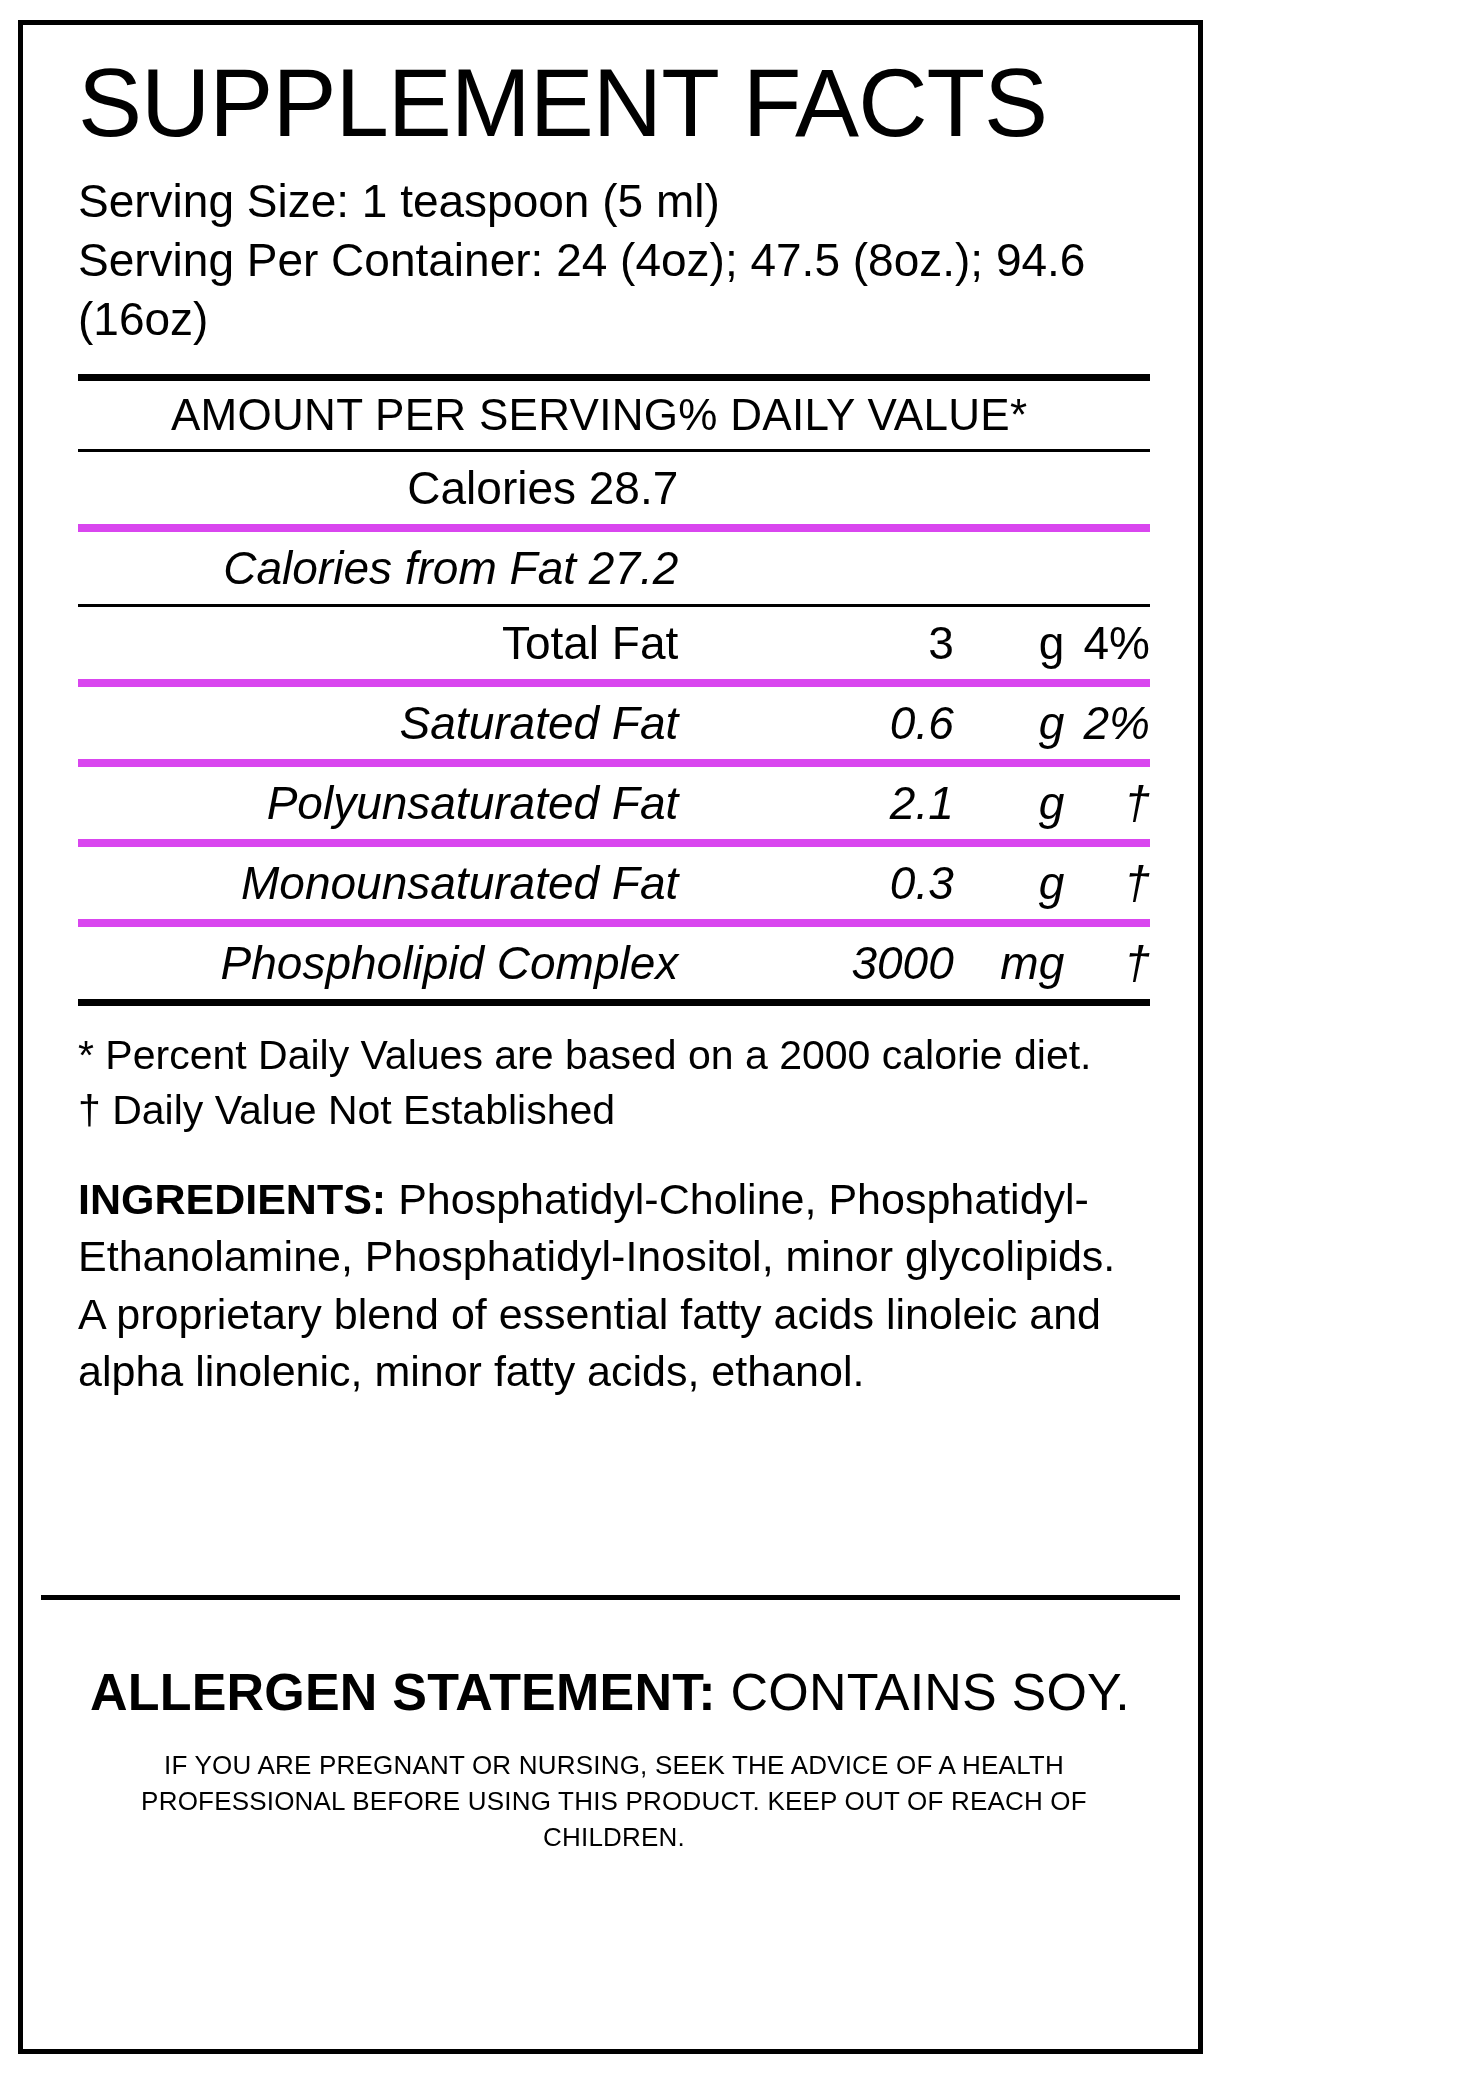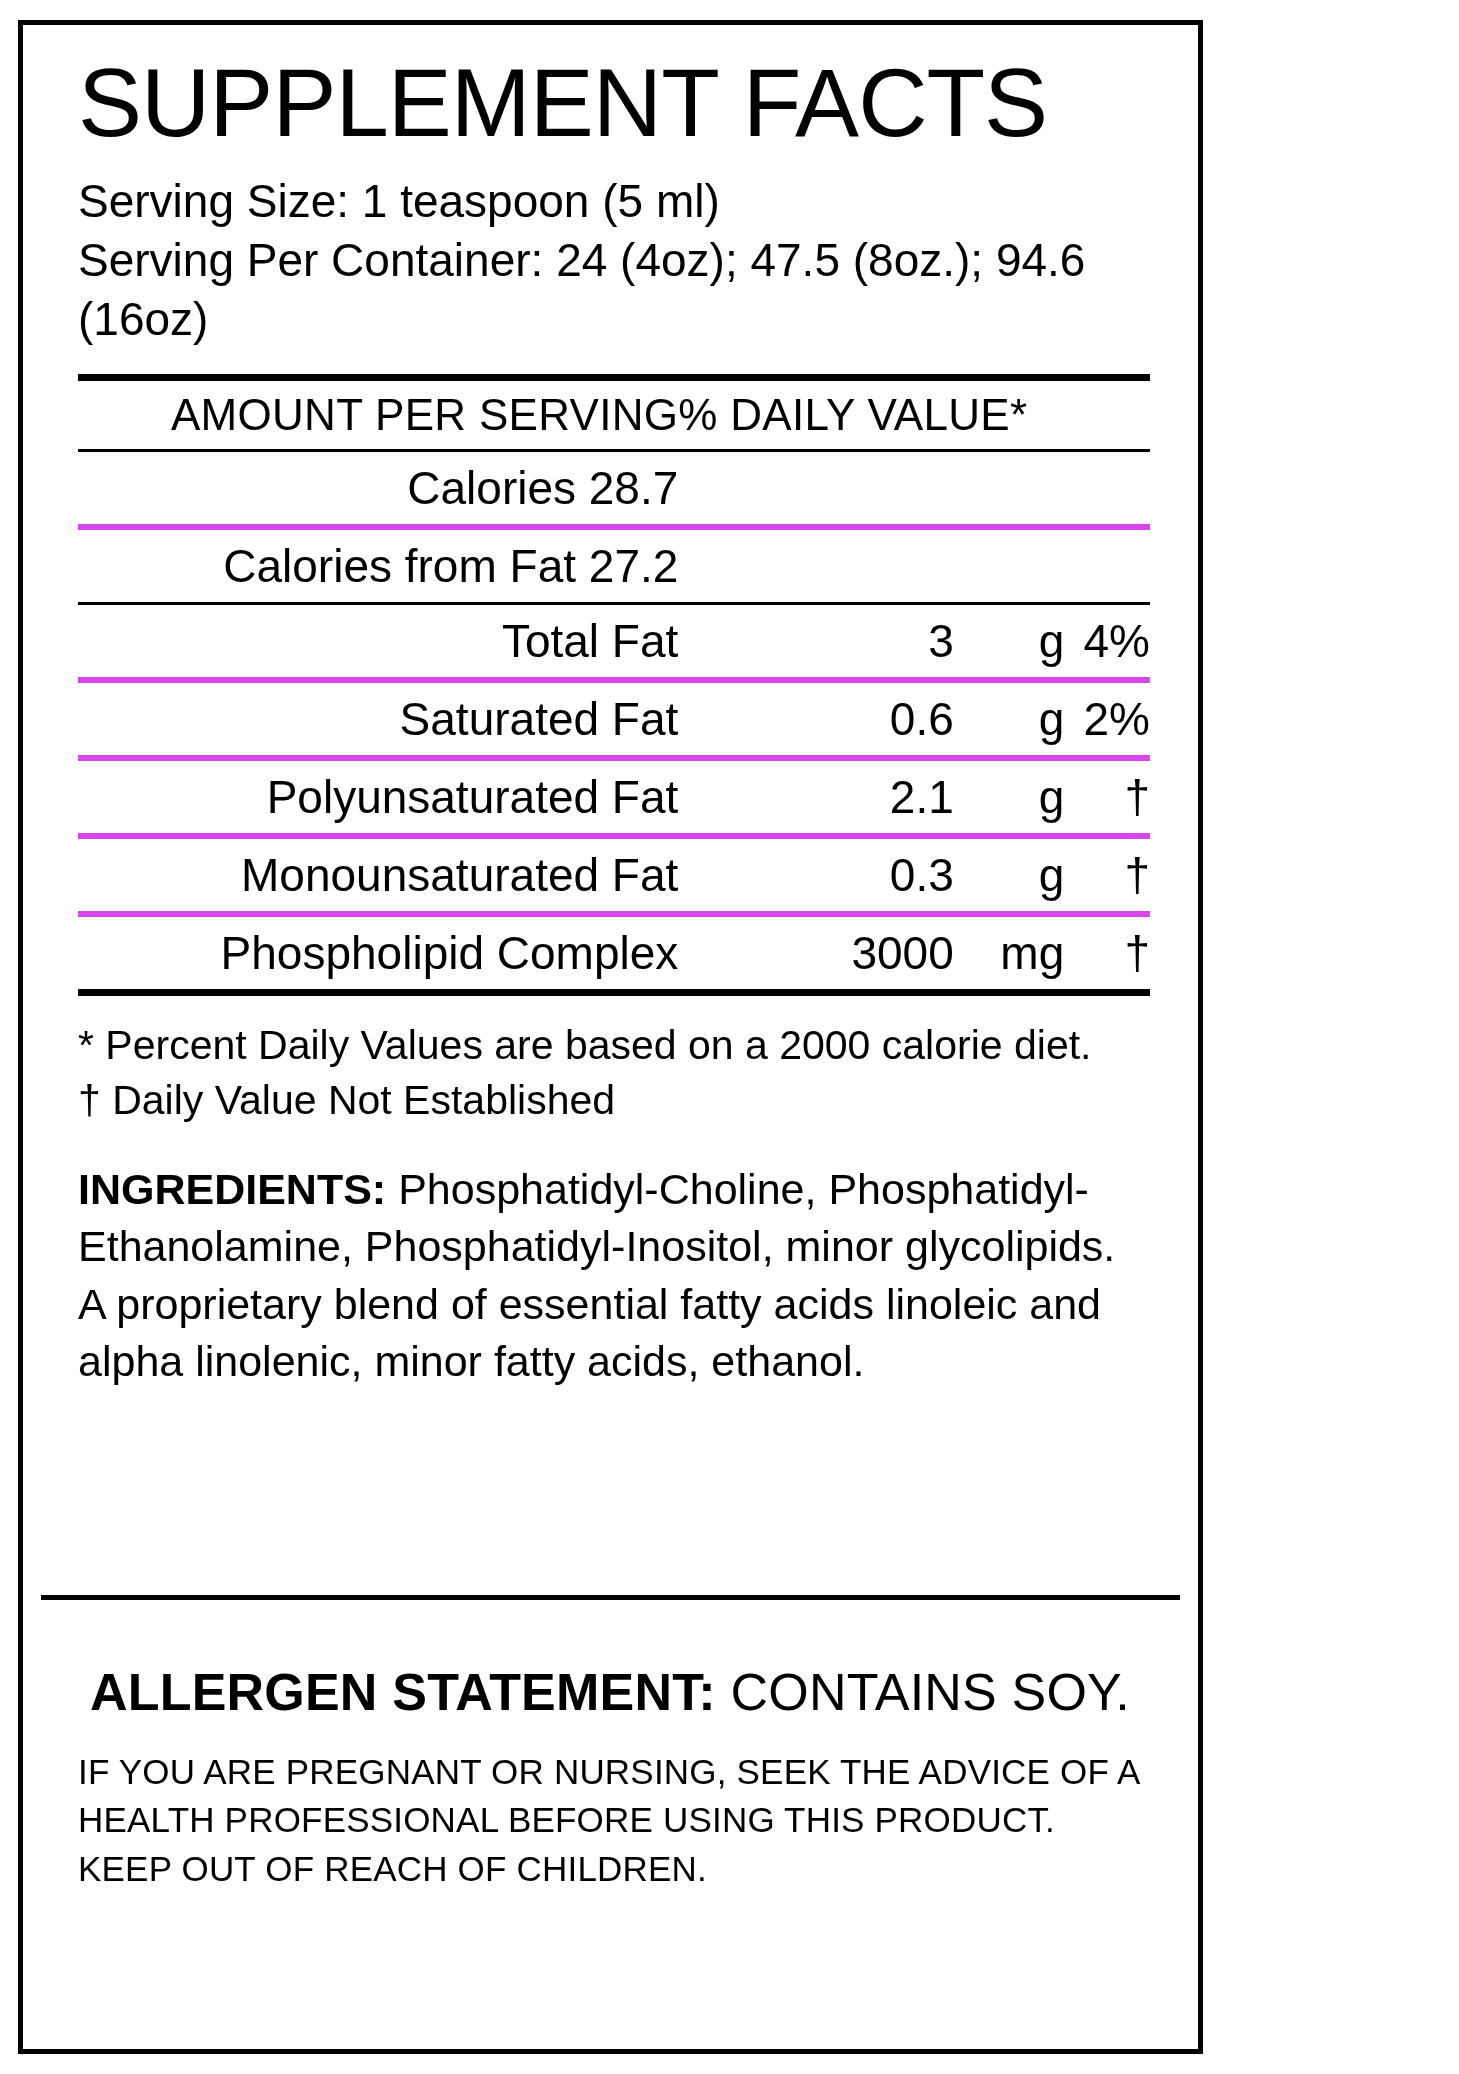--- a/index.html
+++ b/index.html
@@ -72,21 +72,22 @@
   }
   .hdr .hdr-right {
     text-align: left;
   }
   .col-name { width: 56%; }
   .col-amt  { width: 27%; text-align: right; padding-right: 14px !important; }
   .col-unit { width: 9%;  text-align: left; }
   .col-dv   { width: 12%; text-align: right; }
   .indent1 { padding-left: 58px !important; }
   .row-line td {
-    border-top: 6px solid #d946ef;
+    border-top: 8px solid #d946ef;
+    font-style: italic;
   }
   .row-topmed td {
     border-top: 3px solid #000000;
   }
   .bottom-thick {
     border-top: 7px solid #000000;
   }
   .footnotes {
     font-size: 41px;
     line-height: 1.32;
@@ -105,25 +106,26 @@
     right: 18px;
     border-top: 5px solid #000000;
   }
   .allergen {
     font-size: 52px;
     letter-spacing: 0.2px;
     margin: 12px;
   }
   .allergen b { font-weight: 700; }
   .warn {
-    font-size: 35px;
+    font-size: 26px;
     line-height: 1.38;
     letter-spacing: 0.2px;
     margin-top: 26px;
     max-width: 1250px;
+    text-align: center;
   }
   .warn.second { margin-top: 30px; }
 </style>
 </head>
 <body>
 
 <div class="page">
   <div class="panel">
     <div class="inner">
 

